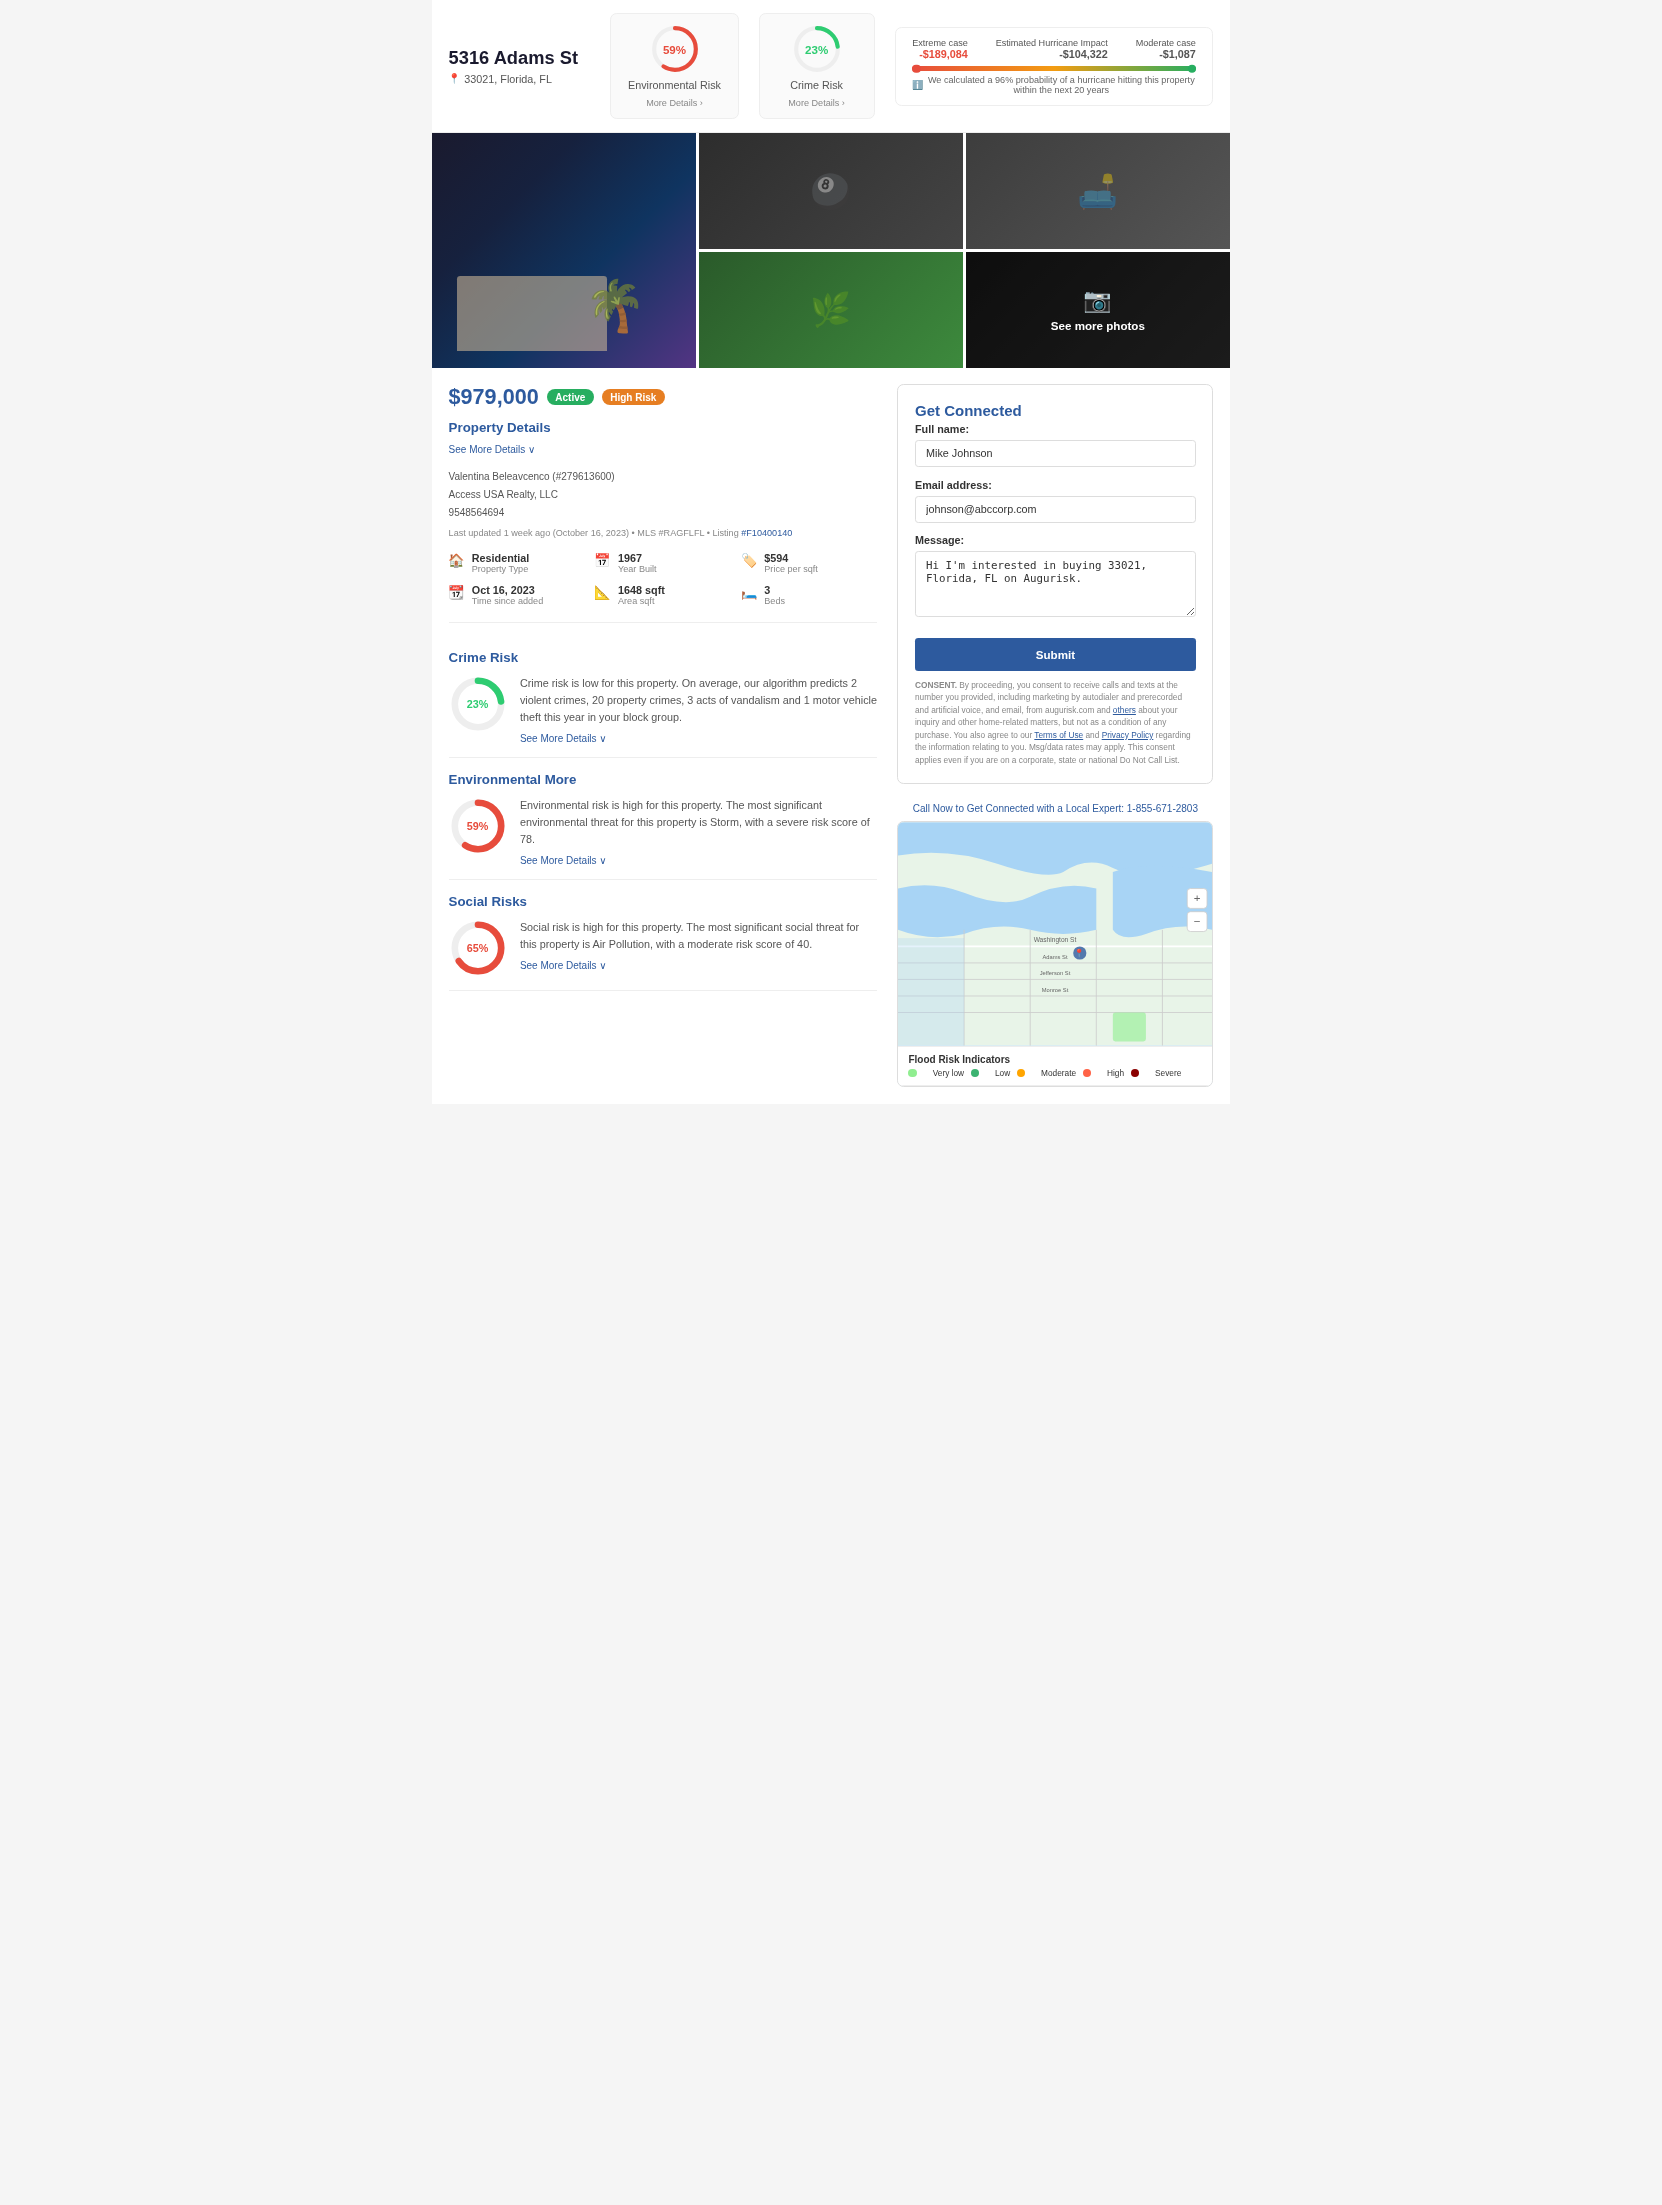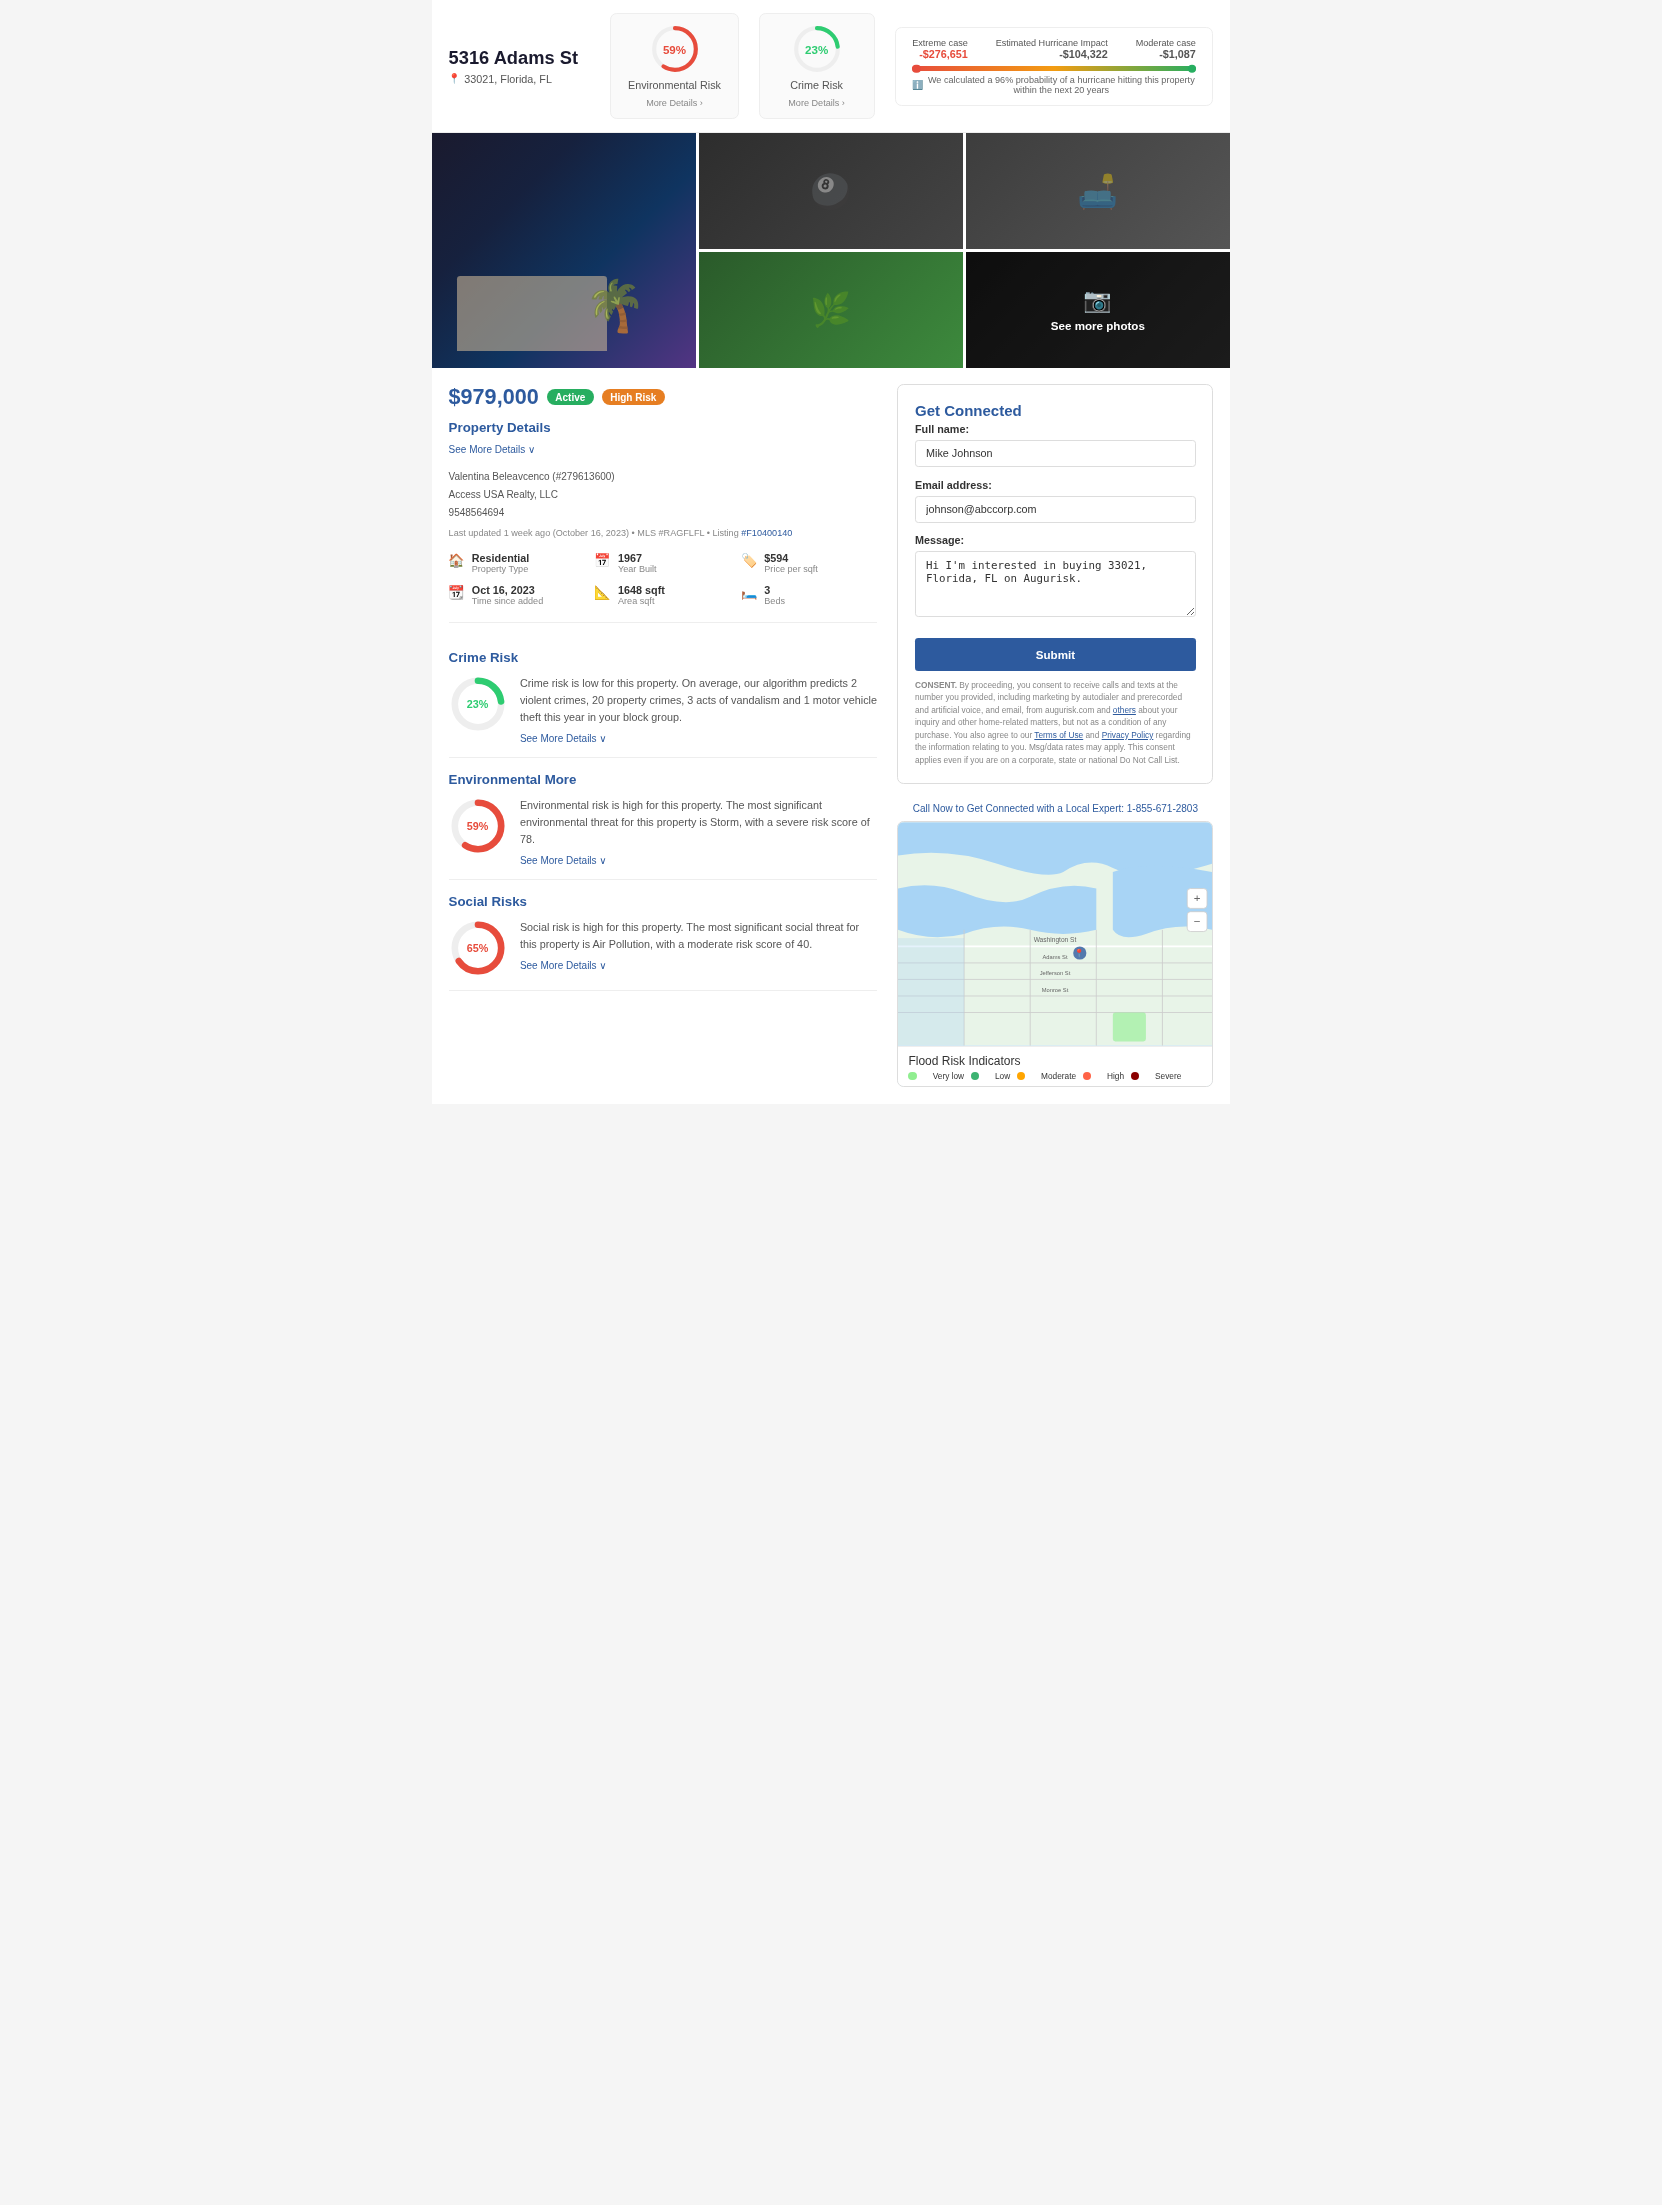--- a/index.html
+++ b/index.html
@@ -119,21 +119,21 @@
     .consent-text { font-size: 8.3px; color: #888; line-height: 1.5; margin-top: 8.3px; }
     .consent-text a { color: #2d5a9e; }
 
     .call-now { text-align: center; font-size: 10px; color: #2d5a9e; padding: 6.6px; cursor: pointer; }
 
     
     .map-container { background: #e8f4f8; border: 0.8px solid #ddd; border-radius: 6.6px; overflow: hidden; height: 266px; position: relative; }
     .map-visual { width: 100%; height: 224px; background: #cce5ff; position: relative; overflow: hidden; }
 
     .map-legend { padding: 6.6px 10px; background: #fff; border-top: 0.8px solid #eee; }
-    .map-legend-title { font-size: 12px; font-weight: 400; margin-bottom: 3.3px; }
+    .map-legend-title { font-size: 10px; font-weight: 700; margin-bottom: 3.3px; }
     .map-legend-items { display: flex; gap: 6.6px; align-items: center; }
     .legend-item { display: flex; align-items: center; gap: 16px; font-size: 8.3px; }
     .legend-dot { width: 8.3px; height: 8.3px; border-radius: 50%; }
 
     .map-view-label { text-align: center; font-size: 10.8px; font-weight: 600; padding: 5px; background: #fff; border-top: 0.8px solid #eee; }
   </style>
 </head>
 <body>
 
 <div class="page-wrapper">
@@ -168,21 +168,21 @@
         <span class="circle-value circle-value-green">23%</span>
       </div>
       <div class="risk-label">Crime Risk</div>
       <div class="more-details">More Details ›</div>
     </div>
 
     <div class="hurricane-card">
       <div class="hurricane-scale">
         <div class="hurricane-label">
           <div>Extreme case</div>
-          <div class="value value-red">-$276,651</div>
+          <div class="value value-red">-$189,084</div>
         </div>
         <div class="hurricane-label">
           <div>Estimated Hurricane Impact</div>
           <div class="value">-$104,322</div>
         </div>
         <div class="hurricane-label">
           <div>Moderate case</div>
           <div class="value">-$1,087</div>
         </div>
       </div>

